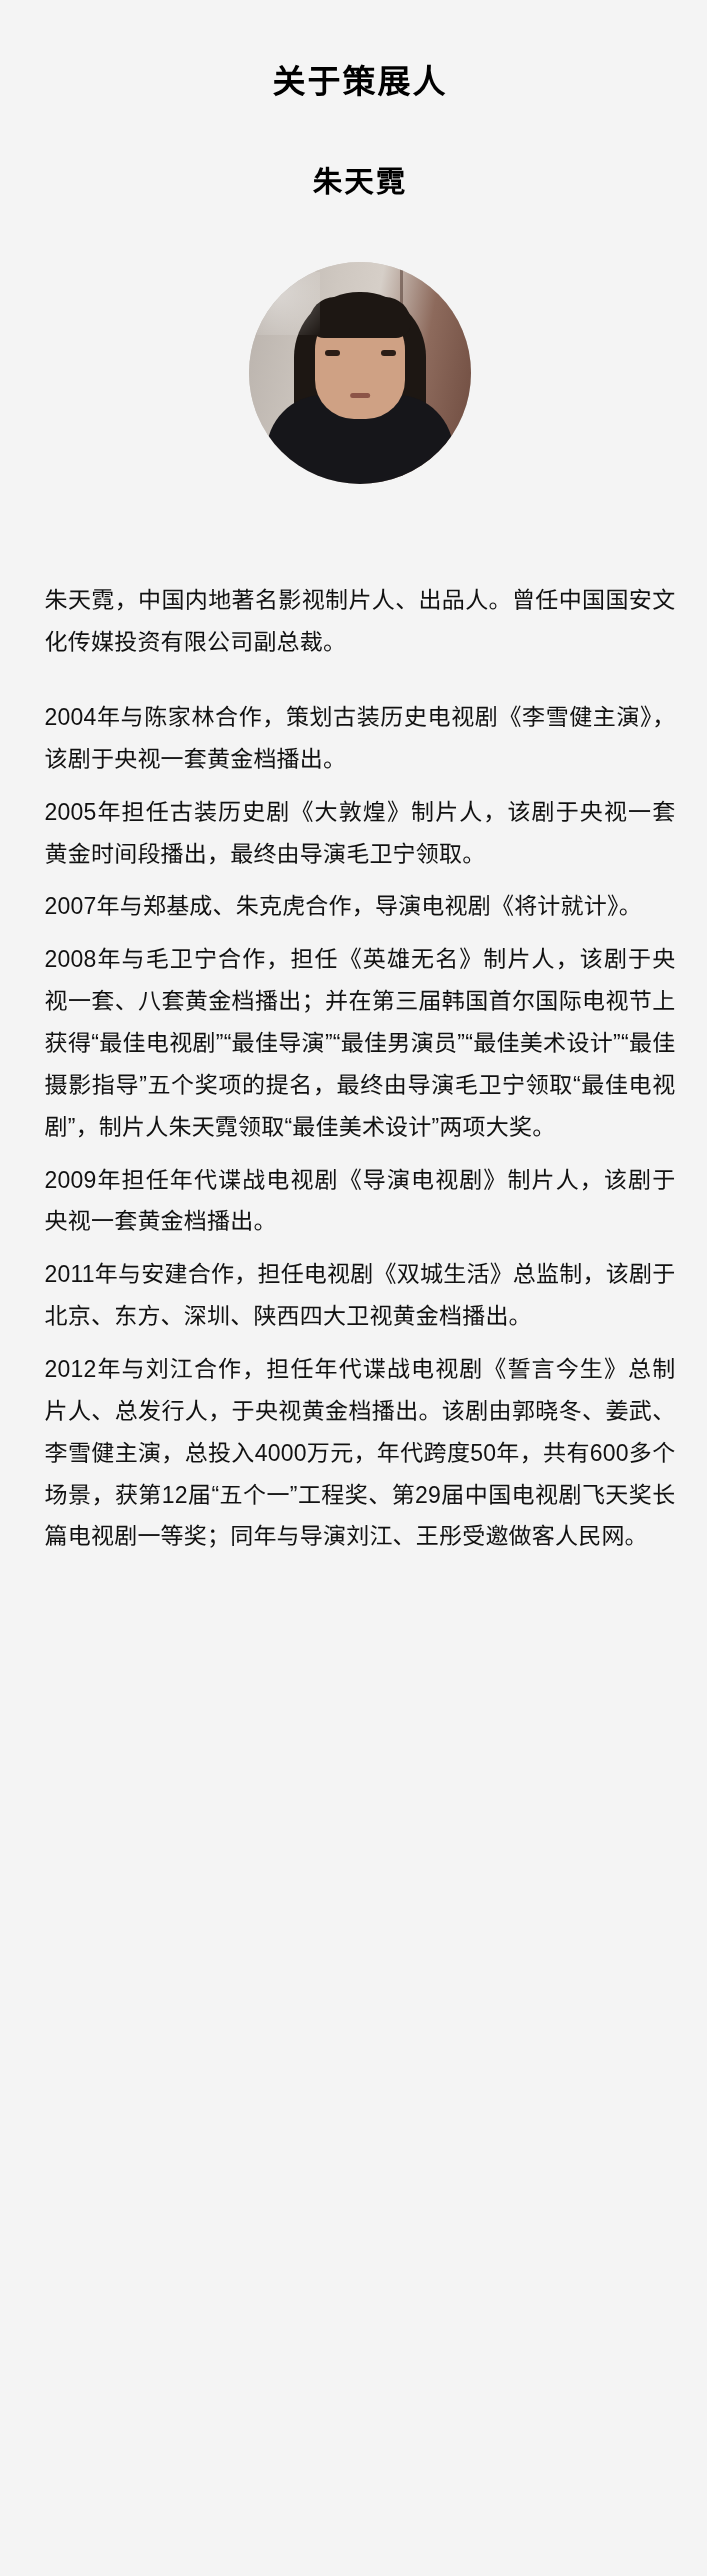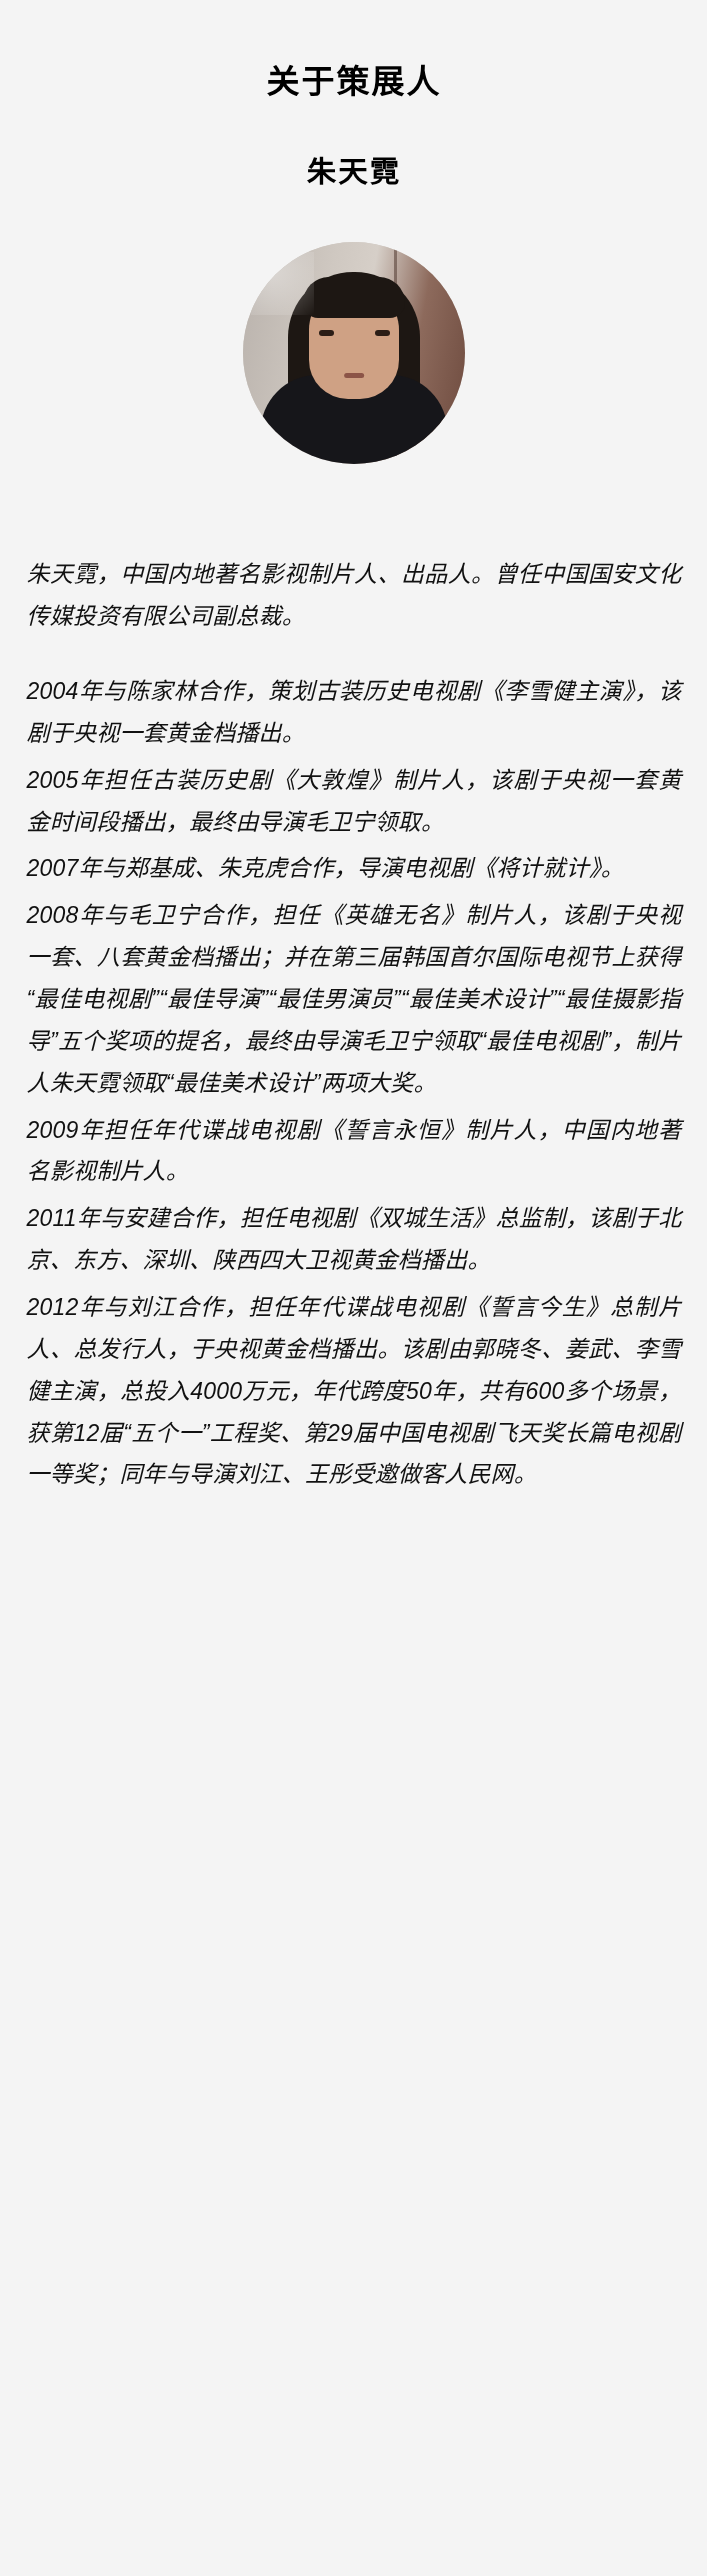--- a/index.html
+++ b/index.html
@@ -13,41 +13,41 @@
     min-height: 2576px;
     font-family: "Liberation Sans", "DejaVu Sans", sans-serif;
     color: #1a1a1a;
     -webkit-font-smoothing: antialiased;
   }
   .page {
     width: 708px;
     min-height: 2576px;
     background: #f4f4f4;
     box-sizing: border-box;
-    padding: 0 0 39px 0;
+    padding: 0 0 39px 12px;
     position: relative;
   }
   .header {
     padding-top: 61px;
     text-align: center;
   }
   .title {
     font-size: 33px;
     font-weight: bold;
     letter-spacing: 2px;
     color: #000000;
     margin: 0;
     line-height: 1.3;
   }
   .subtitle {
     font-size: 29.5px;
     font-weight: bold;
     letter-spacing: 2px;
     color: #000000;
-    margin: 6px;
+    margin: 16px;
     padding-top: 43px;
     line-height: 1.3;
   }
   .portrait-wrap {
     display: flex;
     justify-content: center;
     padding-top: 45px;
   }
   .portrait {
     width: 222px;
@@ -151,22 +151,21 @@
   }
   .body-text {
     padding: 85px 21.6px 0 21.6px;
     font-size: 23px;
     line-height: 1.82;
     color: #111111;
     letter-spacing: 0.2px;
     text-align: justify;
   }
   .para {
-    margin: 5px;
-    font-style: italic;
+    margin: 11px;
   }
   .para + .para {
     margin-top: 0;
   }
   .para.gap {
     margin-top: 33px;
   }
 </style>
 </head>
 <body>
@@ -193,19 +192,19 @@
       <div class="ph-shine"></div>
     </div>
   </div>
 
   <div class="body-text">
     <p class="para">朱天霓，中国内地著名影视制片人、出品人。曾任中国国安文化传媒投资有限公司副总裁。</p>
     <p class="para gap">2004年与陈家林合作，策划古装历史电视剧《李雪健主演》，该剧于央视一套黄金档播出。</p>
     <p class="para">2005年担任古装历史剧《大敦煌》制片人，该剧于央视一套黄金时间段播出，最终由导演毛卫宁领取。</p>
     <p class="para">2007年与郑基成、朱克虎合作，导演电视剧《将计就计》。</p>
     <p class="para">2008年与毛卫宁合作，担任《英雄无名》制片人，该剧于央视一套、八套黄金档播出；并在第三届韩国首尔国际电视节上获得“最佳电视剧”“最佳导演”“最佳男演员”“最佳美术设计”“最佳摄影指导”五个奖项的提名，最终由导演毛卫宁领取“最佳电视剧”，制片人朱天霓领取“最佳美术设计”两项大奖。</p>
-    <p class="para">2009年担任年代谍战电视剧《誓言永恒》制片人，中国内地著名影视制片人。</p>
+    <p class="para">2009年担任年代谍战电视剧《导演电视剧》制片人，该剧于央视一套黄金档播出。</p>
     <p class="para">2011年与安建合作，担任电视剧《双城生活》总监制，该剧于北京、东方、深圳、陕西四大卫视黄金档播出。</p>
     <p class="para">2012年与刘江合作，担任年代谍战电视剧《誓言今生》总制片人、总发行人，于央视黄金档播出。该剧由郭晓冬、姜武、李雪健主演，总投入4000万元，年代跨度50年，共有600多个场景，获第12届“五个一”工程奖、第29届中国电视剧飞天奖长篇电视剧一等奖；同年与导演刘江、王彤受邀做客人民网。</p>
   </div>
 
 </div>
 
 
 </body></html>

